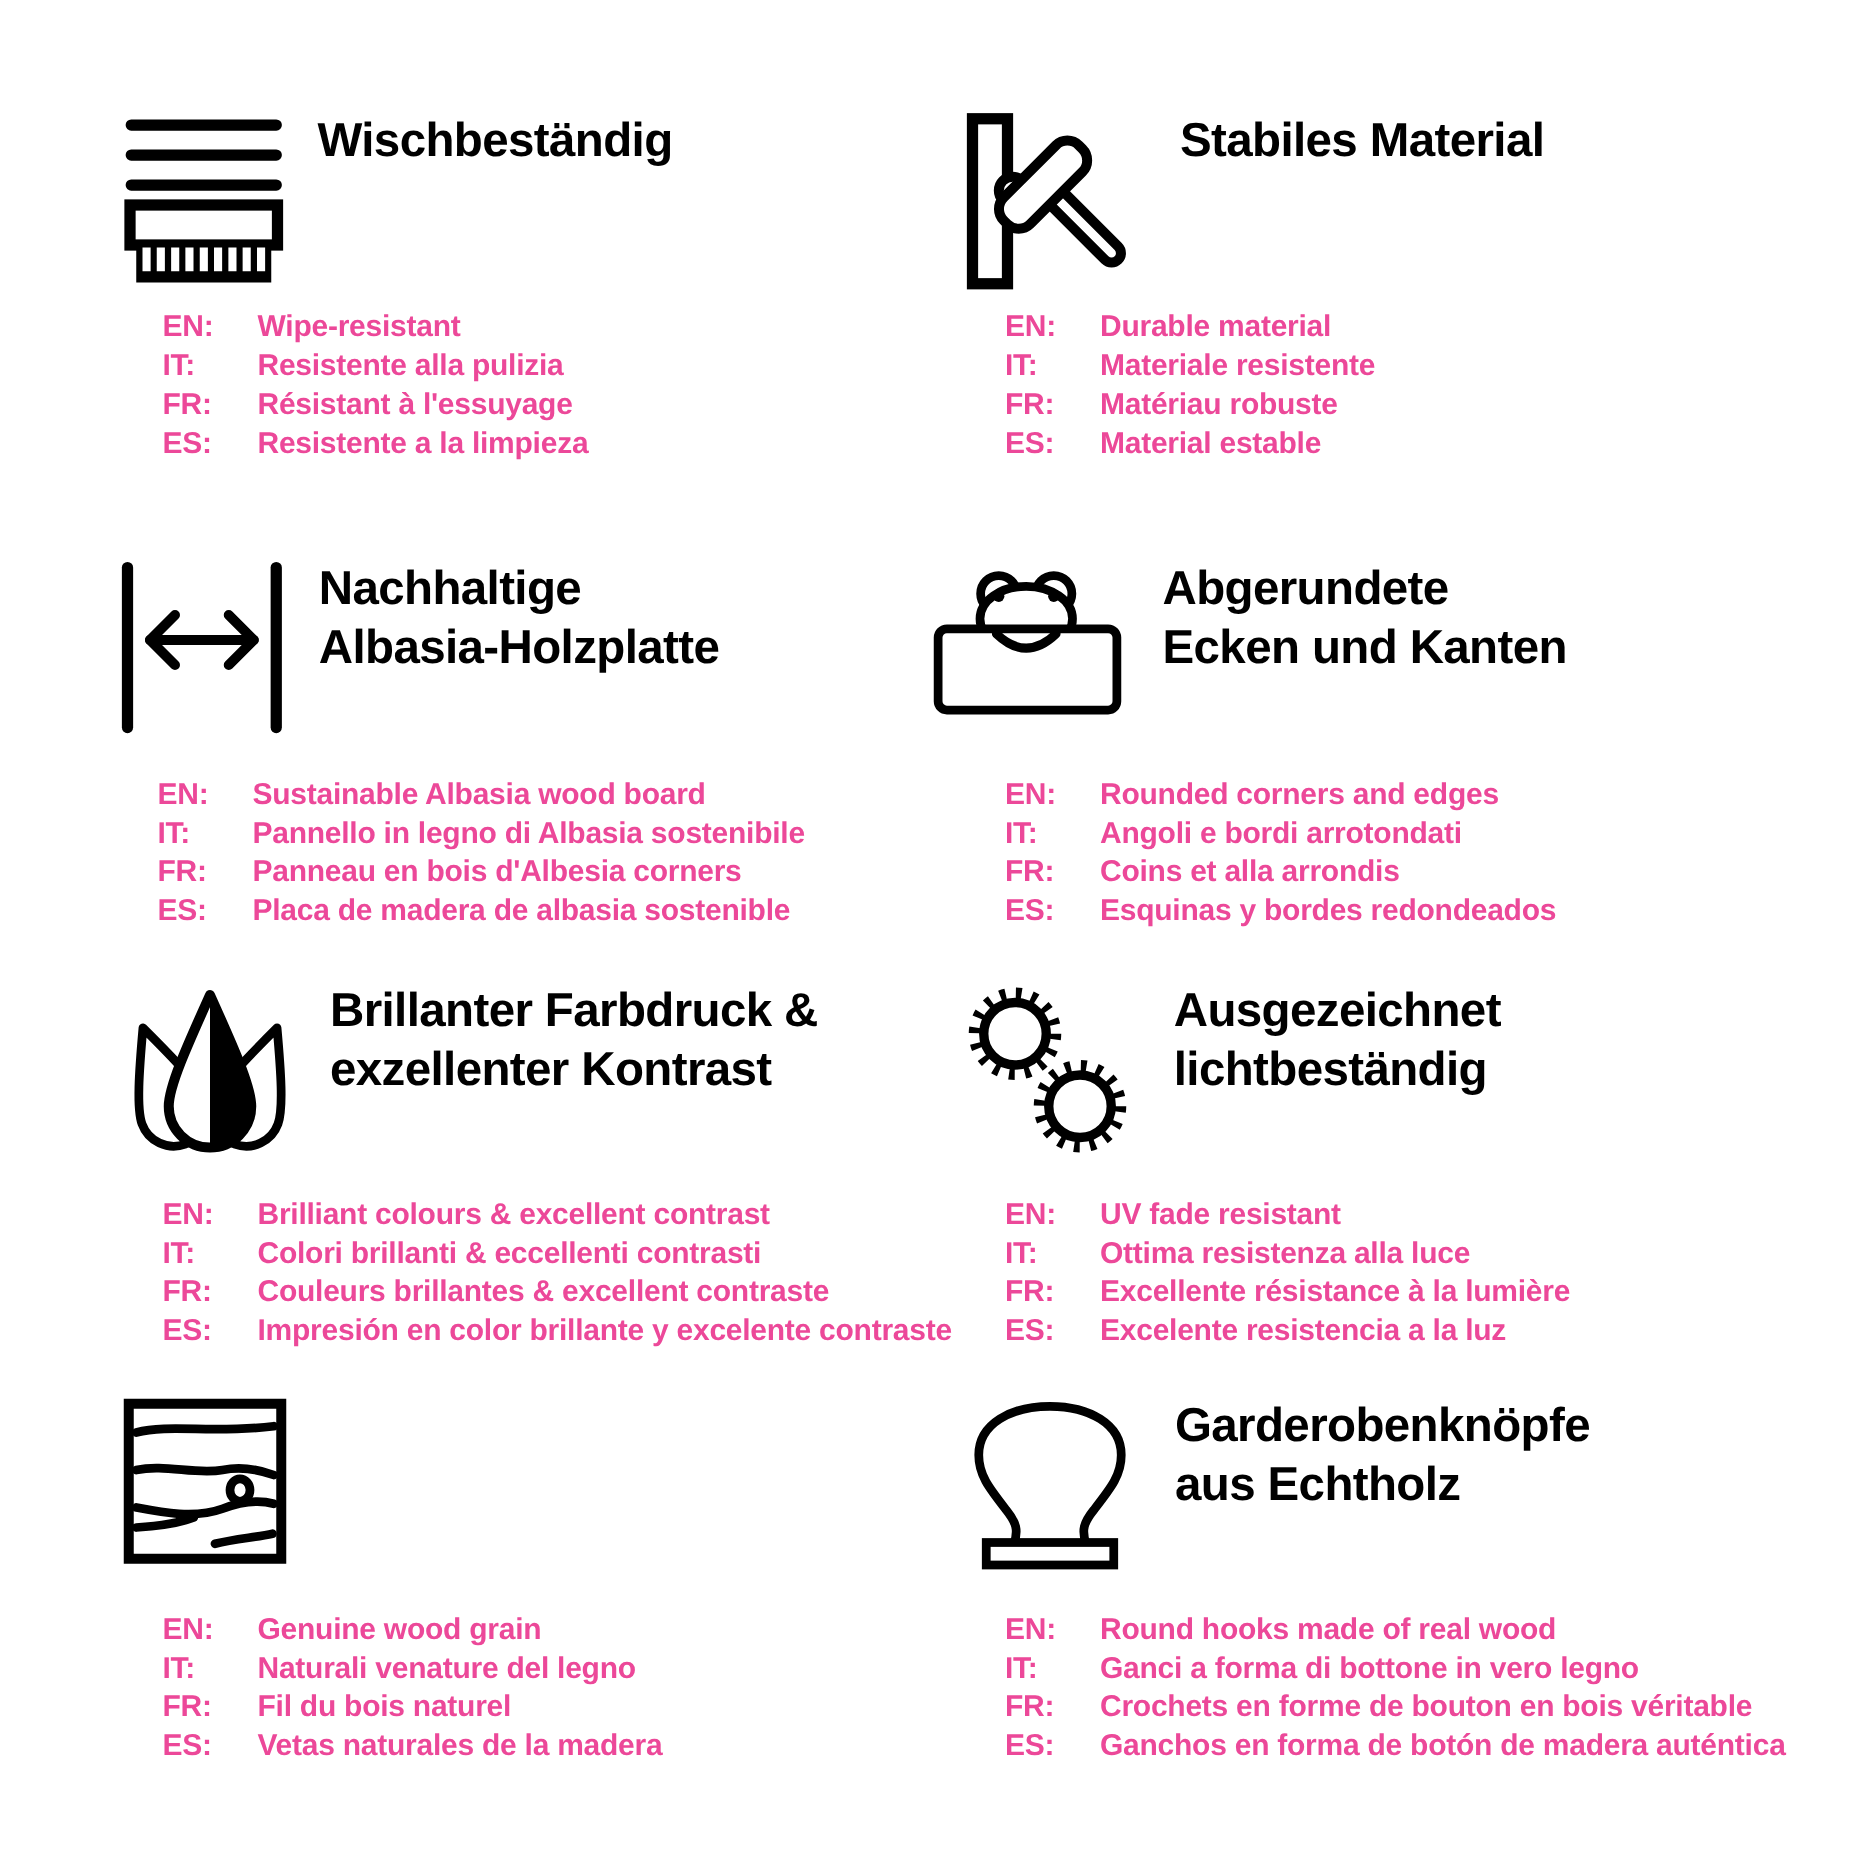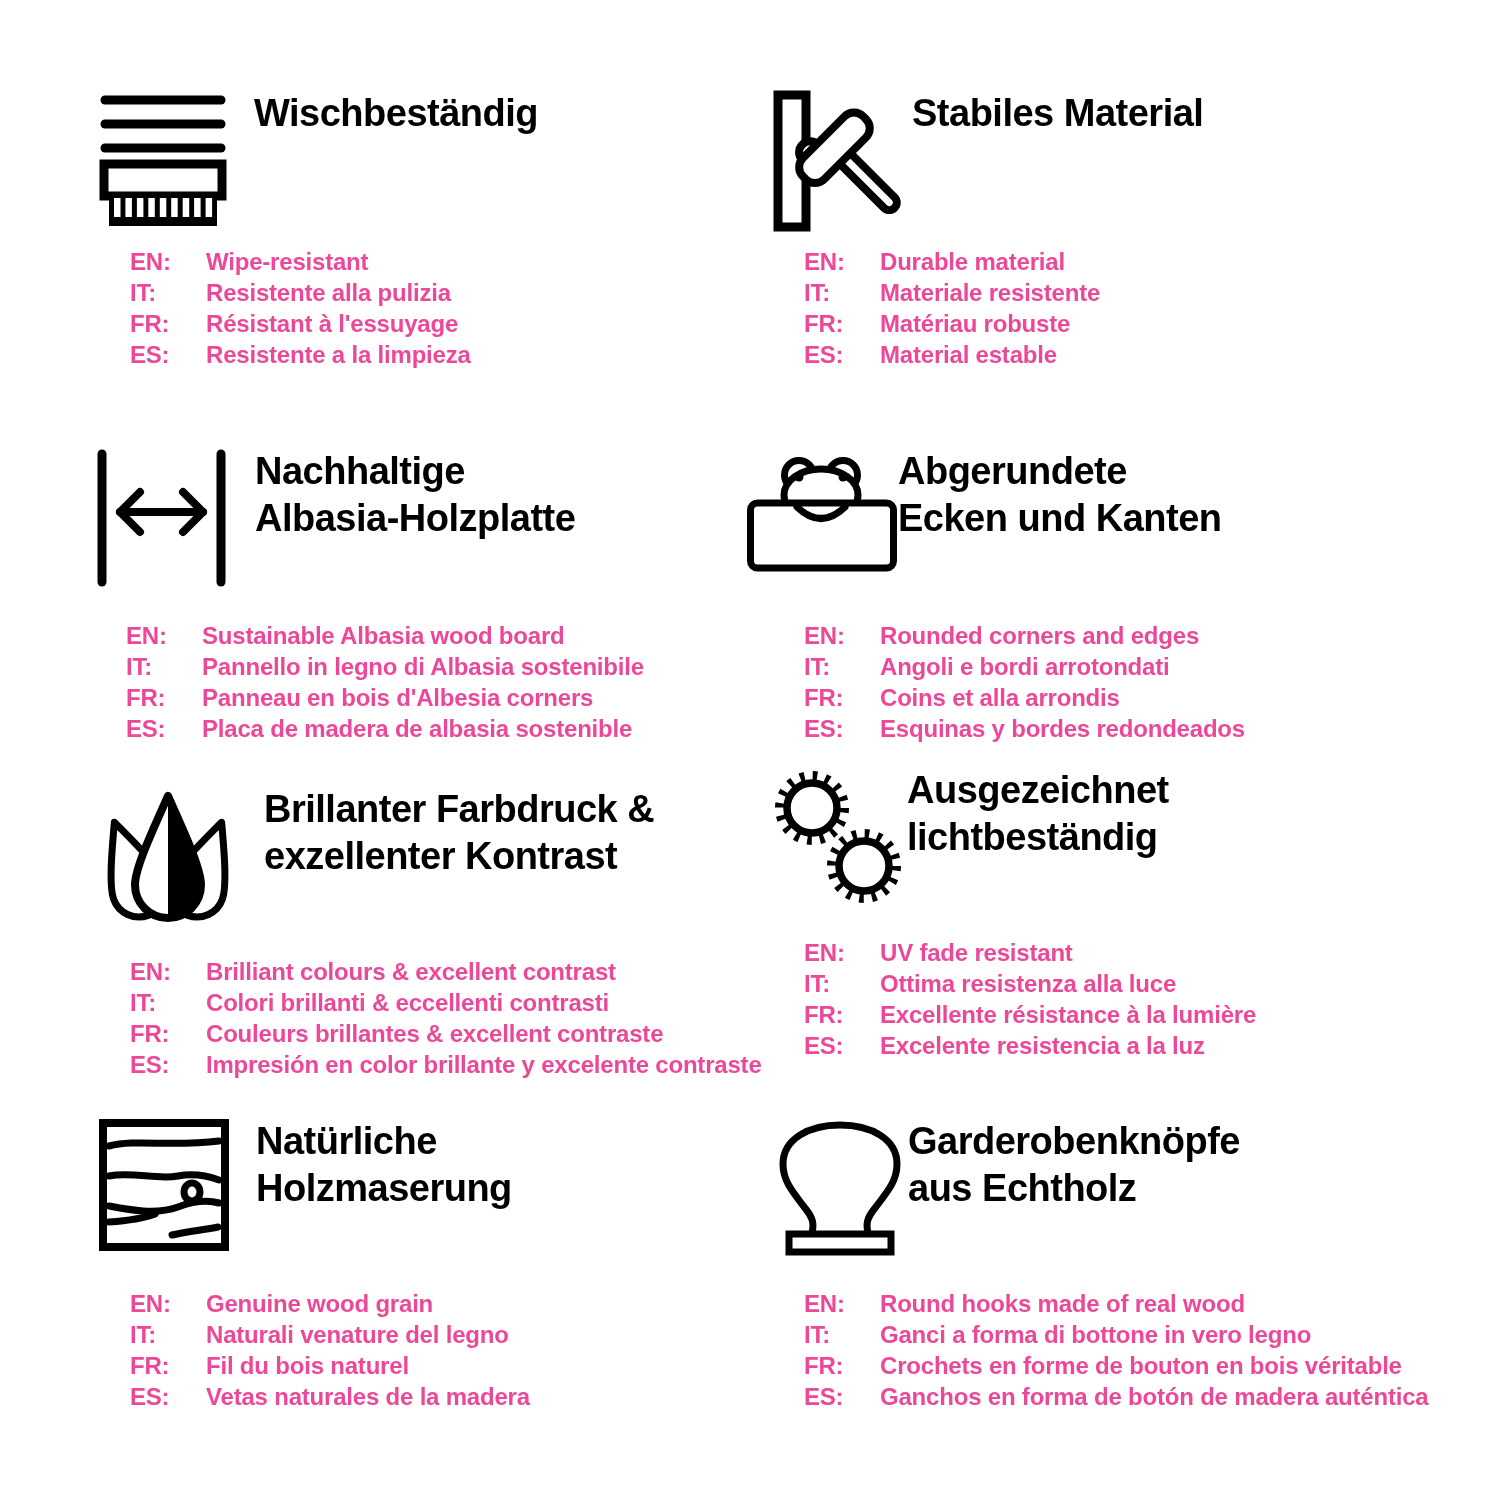--- a/index.html
+++ b/index.html
@@ -7,26 +7,26 @@
   html,body { background:#ffffff; }
   body { font-family:"Liberation Sans", sans-serif; color:#000; }
   .canvas { position:relative; width:1500px; height:1500px; background:#fff; overflow:hidden; }
 
   .feature { position:absolute; }
   .f1 { left:98px;  top:90px; }
   .f2 { left:772px; top:90px; }
   .f3 { left:94px;  top:448px; }
   .f4 { left:772px; top:448px; }
   .f5 { left:98px;  top:786px; }
-  .f6 { left:772px; top:767px; }
+  .f6 { left:772px; top:786px; }
   .f7 { left:98px;  top:1118px; }
   .f8 { left:772px; top:1118px; }
 
   .head { display:flex; gap:26px; height:142px; }
-  .f2 .head, .f4 .head, .f6 .head, .f8 .head { gap:0; }
+  .f2 .head, .f4 .head, .f6 .head, .f8 .head { gap:32px; }
   .icon { flex:0 0 auto; line-height:0; }
   .icon-frog { margin-left:-26px; }
 
   .title {
     font-size:38px; line-height:47px; font-weight:700;
     letter-spacing:-0.5px; white-space:pre-line; color:#000;
   }
 
   .langs {
     display:grid; grid-template-columns:76px auto;
@@ -280,22 +280,20 @@
           <g fill="none" stroke="#000" stroke-width="7" stroke-linecap="round">
             <path d="M11 28 C 38 21, 72 29, 121 23"></path>
             <path d="M11 58 C 34 53, 58 62, 80 58 C 96 55, 110 58, 121 62"></path>
             <path d="M11 88 C 32 92, 58 97, 80 89 C 96 83, 110 82, 121 85"></path>
             <path d="M11 104 C 26 103, 44 101, 57 96"></path>
             <path d="M74 117 C 90 113, 106 112, 120 109"></path>
           </g>
           <ellipse cx="94" cy="74" rx="8" ry="9" fill="#fff" stroke="#000" stroke-width="7"></ellipse>
         </svg>
       </div>
-      <h2 class="title">Natürliche
-Holzmaserung</h2>
     </div>
     <div class="langs">
       <div class="lrow">
         <span>EN:</span>
         <span>Genuine wood grain</span>
       </div>
       <div class="lrow">
         <span>IT:</span>
         <span>Naturali venature del legno</span>
       </div>

